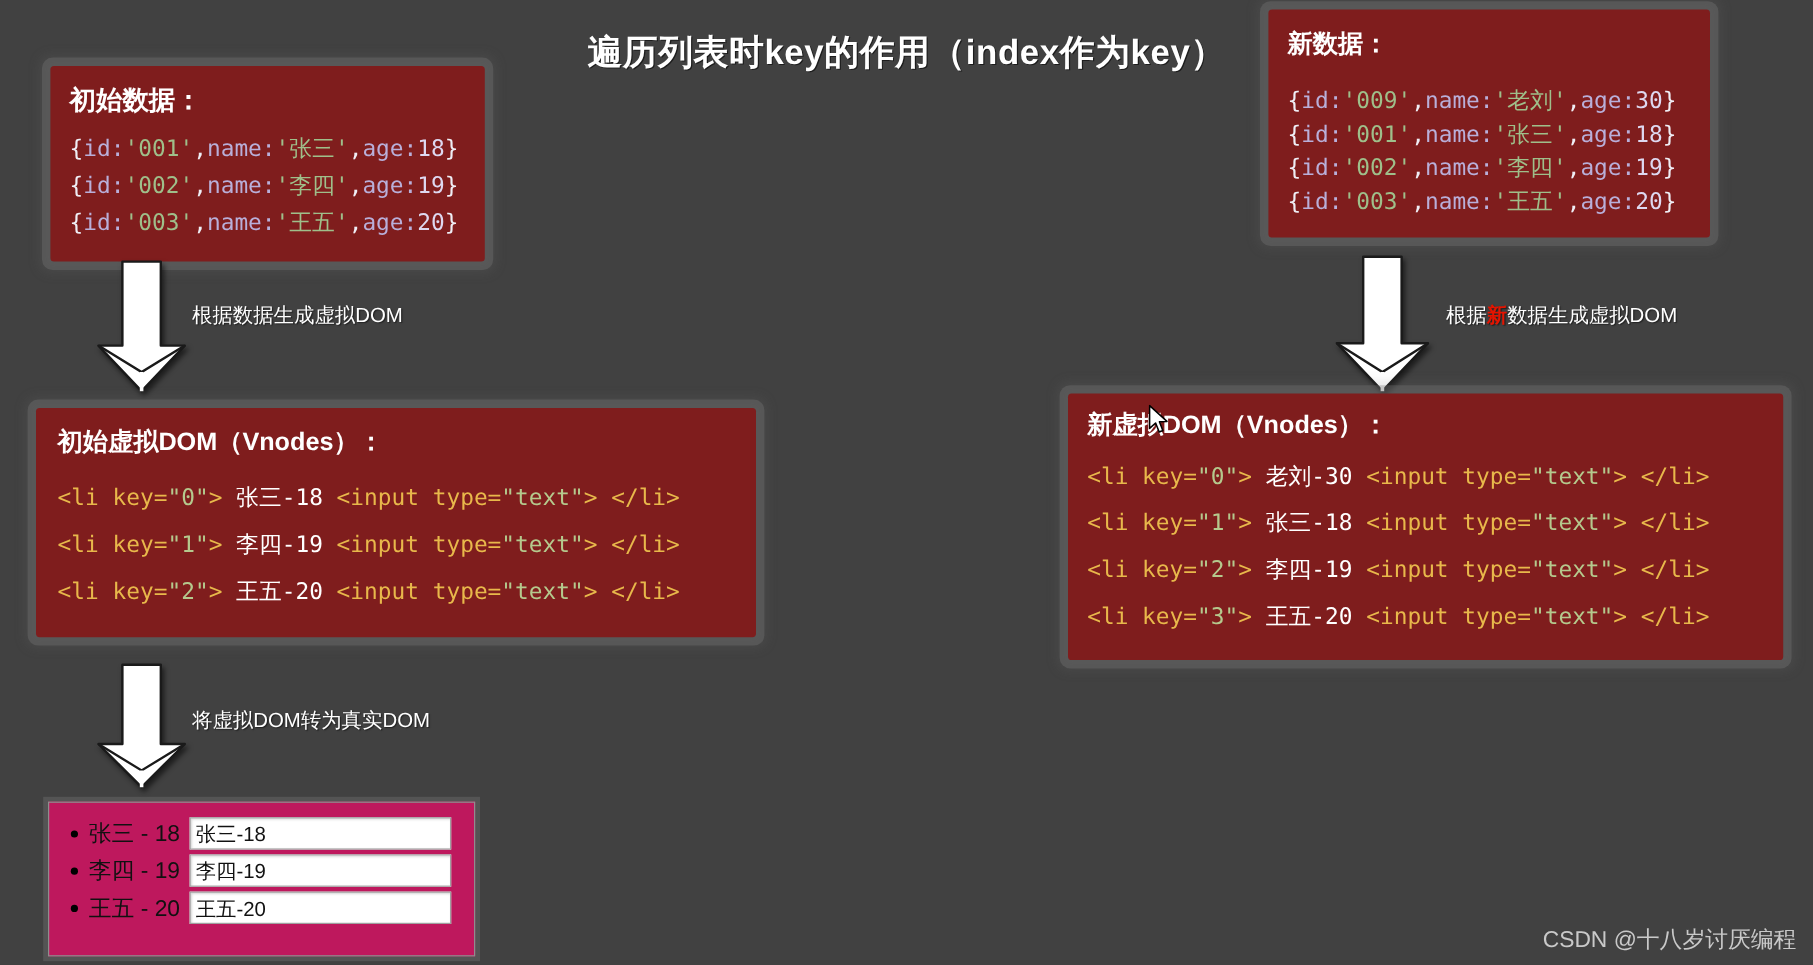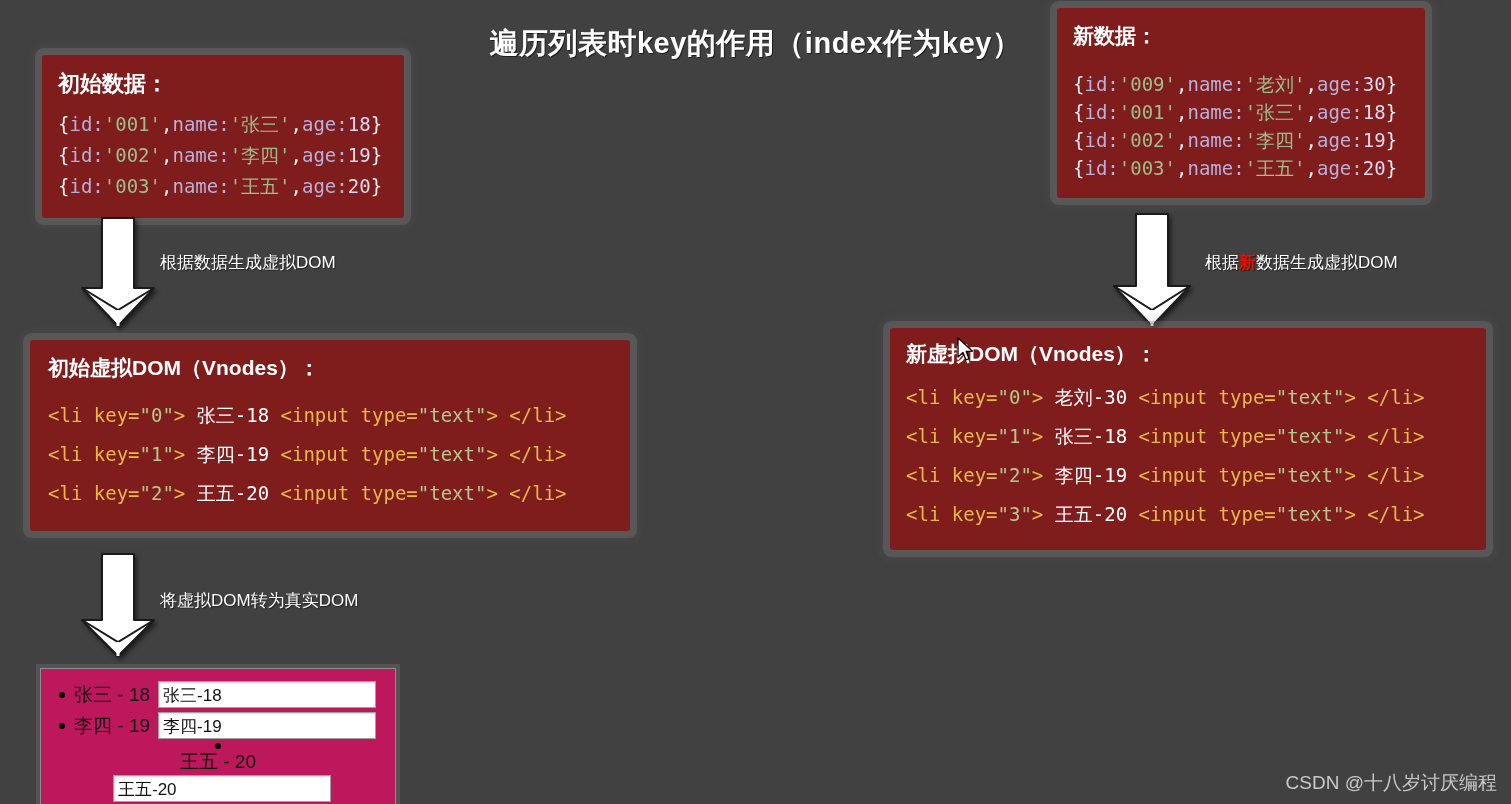--- a/index.html
+++ b/index.html
@@ -93,21 +93,21 @@
     padding: 0 0 0 8px;
   }
   #real-dom li {
     display: flex;
     align-items: center;
     margin: 0 0 4px 0;
     font-size: 19px;
     color: #111;
     font-family: "Liberation Sans", "DejaVu Sans", sans-serif;
   }
-  #real-dom li:last-child { margin-bottom: 12px; flex-direction: column; }
+  #real-dom li:last-child { margin-bottom: 12px; }
   .bullet {
     width: 6px; height: 6px;
     background: #000;
     border-radius: 50%;
     margin-right: 9px;
     flex: 0 0 auto;
   }
   .li-text {
     white-space: nowrap;
     margin-right: 8px;

